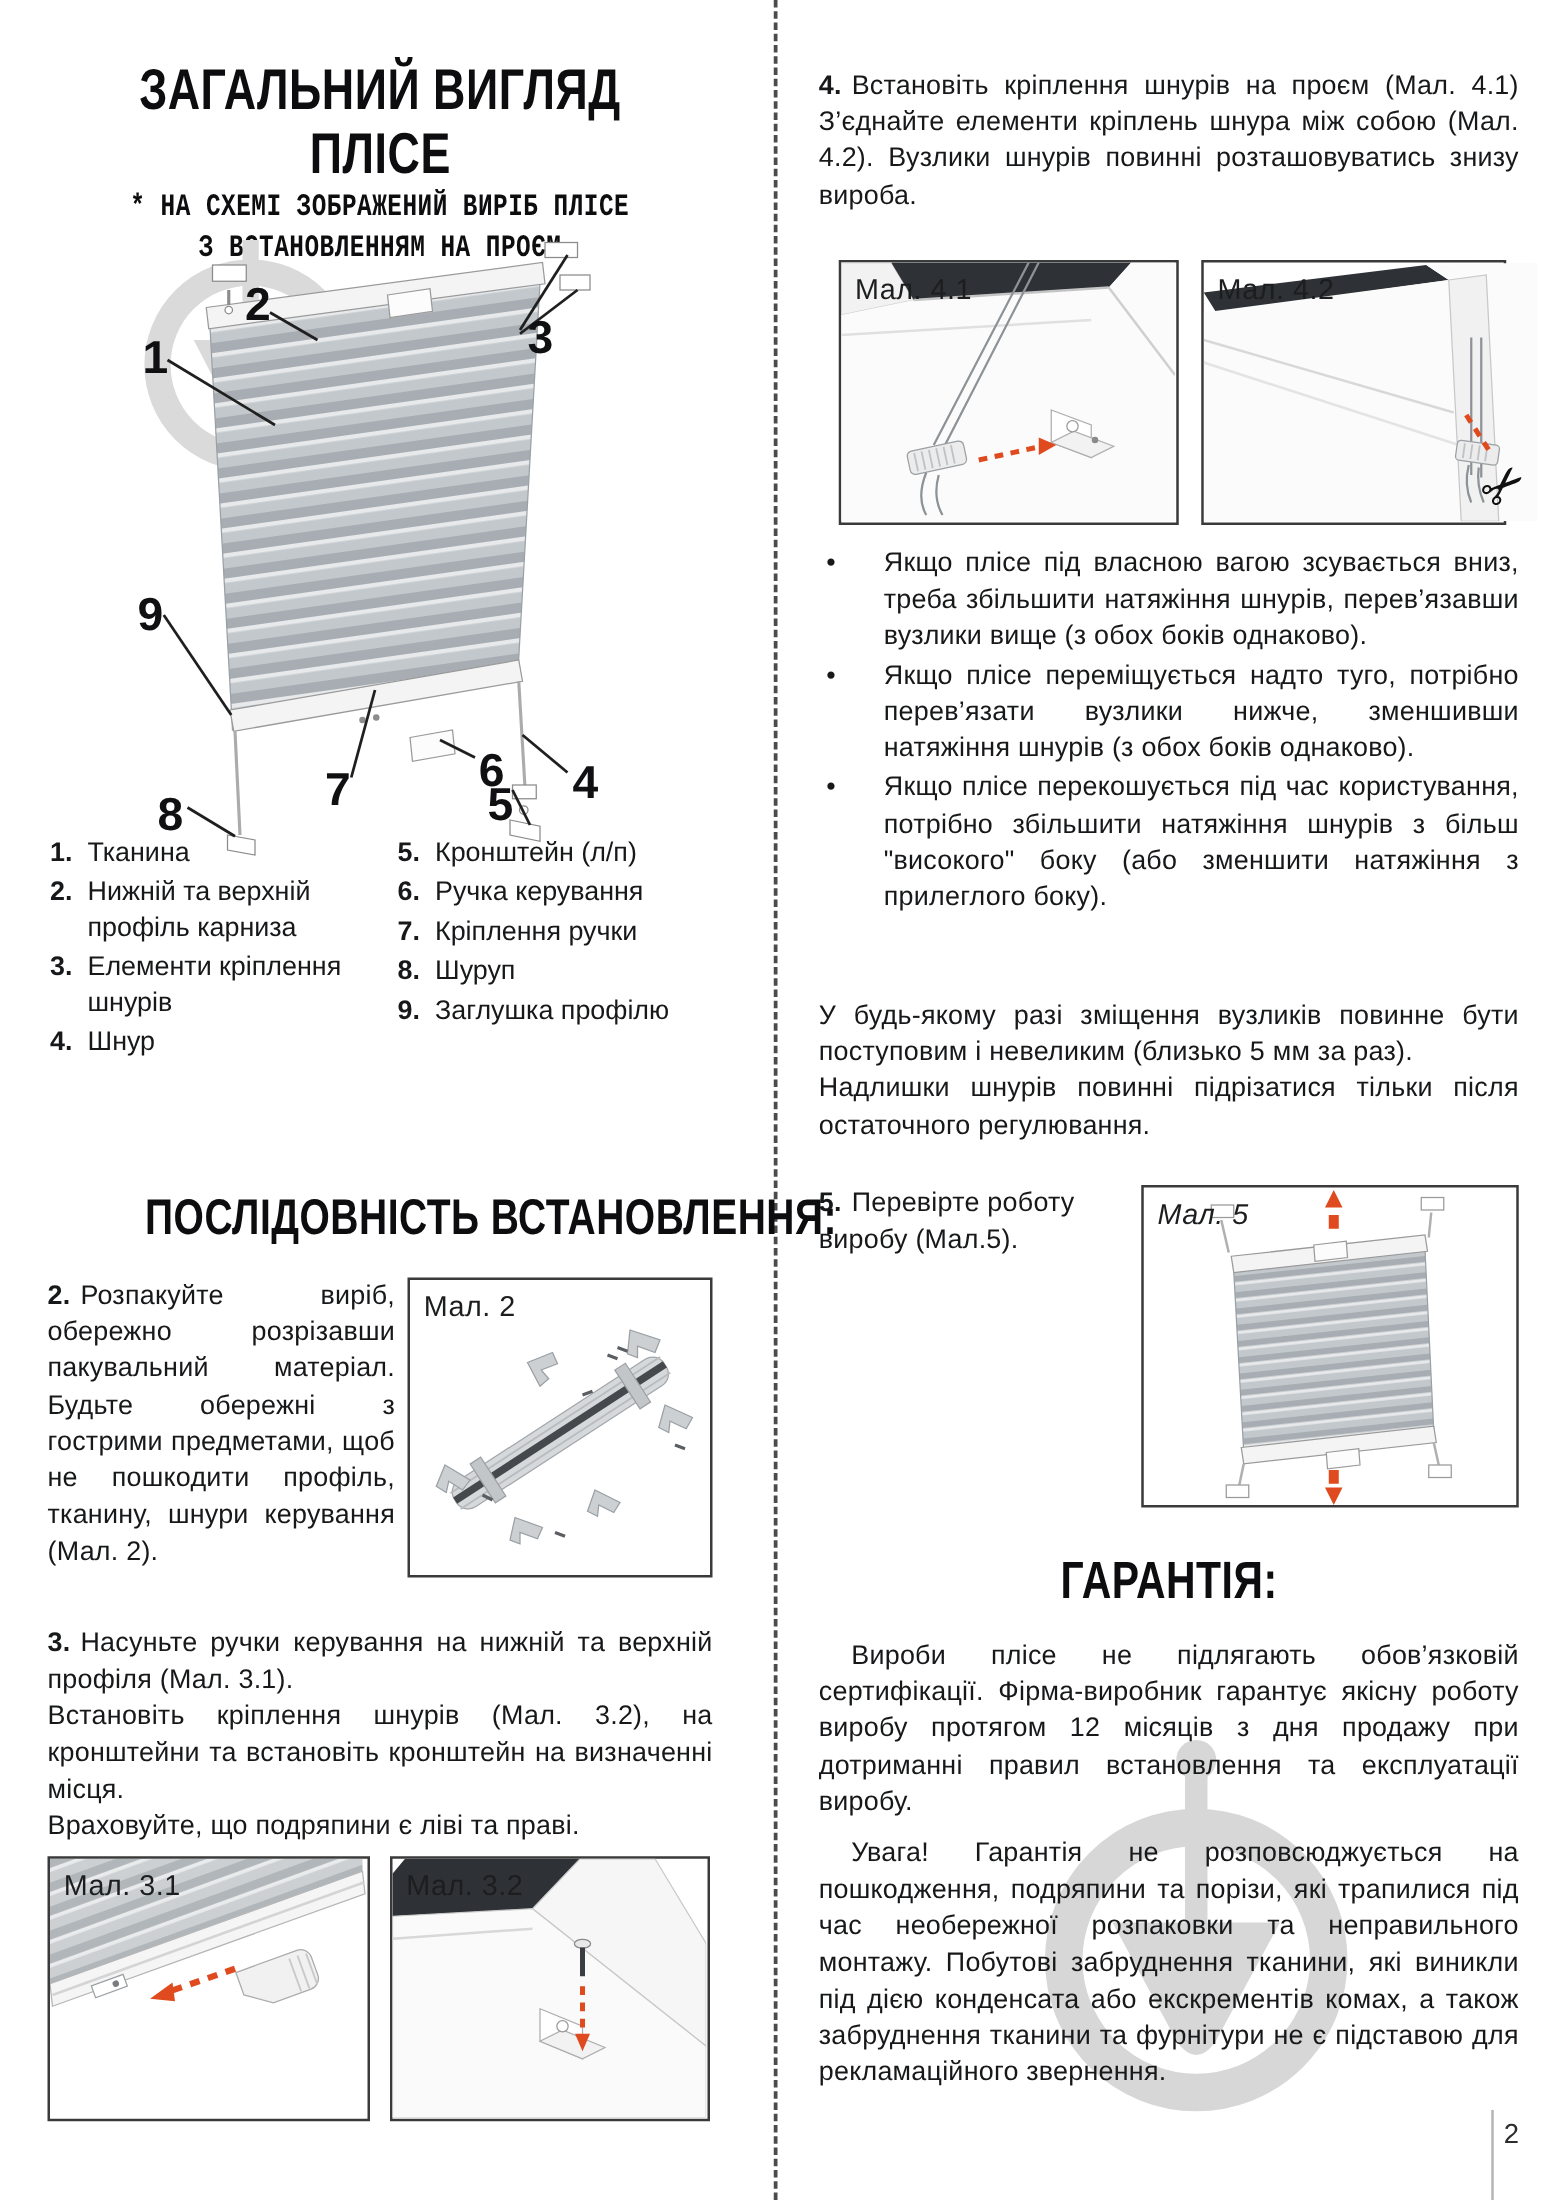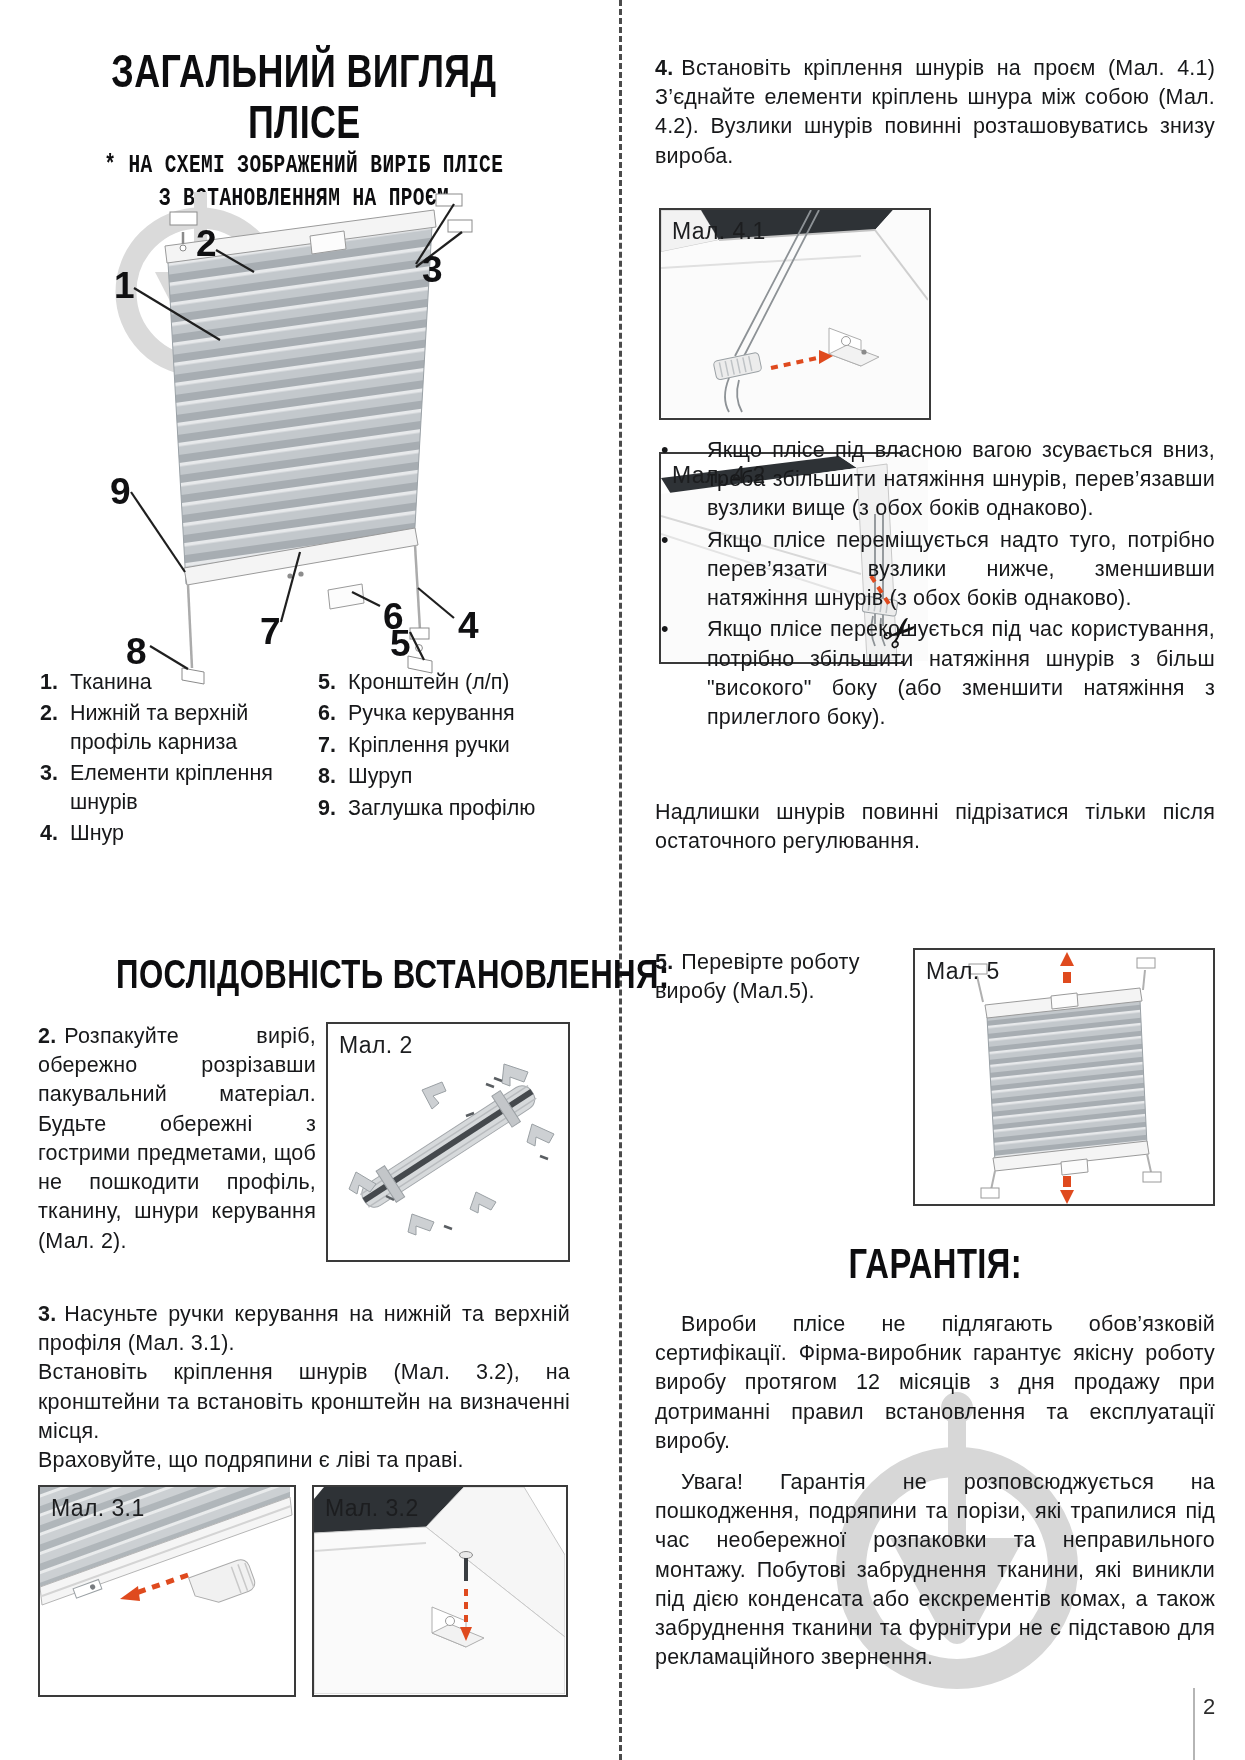--- a/index.html
+++ b/index.html
@@ -261,21 +261,21 @@
     </div>
   </div>
 </div>
 
 <div id="right-col" class="col">
 
   <p class="abs body-t" style="top:8px;left:0;width:560px;">
     <b class="stepnum">4.</b><span>Встановіть кріплення шнурів на проєм (Мал. 4.1) З’єднайте елементи кріплень шнура між собою (Мал. 4.2). Вузлики шнурів повинні розташовуватись знизу вироба.</span>
   </p>
 
-  <div class="abs row" style="top:162px;left:4px;gap:32px;flex-direction:column;">
+  <div class="abs row" style="top:162px;left:16px;gap:18px;">
     <div class="figbox" style="width:272px;height:212px;">
       <span class="figlabel">Мал. 4.1</span>
       <svg width="267" height="207" viewBox="0 0 267 207">
         <polygon points="0,0 40,0 58,30 0,42" fill="#f2f2f2" stroke="#c8c8c8"></polygon>
         <polygon points="40,0 232,0 214,20 58,30" fill="#2e3236"></polygon>
         <polygon points="232,0 267,0 267,207 0,207 0,42 58,30 214,20" fill="#fbfbfb"></polygon>
         <line x1="58" y1="30" x2="214" y2="20" stroke="#c4c4c4" stroke-width="2"></line>
         <line x1="214" y1="20" x2="267" y2="90" stroke="#cfcfcf" stroke-width="2"></line>
         <line x1="0" y1="58" x2="200" y2="46" stroke="#e0e0e0" stroke-width="2"></line>
         <path d="M150,0 L74,146 M158,0 L82,148" stroke="#8d9296" stroke-width="1.8" fill="none"></path>
@@ -321,28 +321,29 @@
       <span class="bullet-dot">•</span>
       <span class="body-t">Якщо плісе переміщується надто туго, потрібно перев’язати вузлики нижче, зменшивши натяжіння шнурів (з обох боків однаково).</span>
     </div>
     <div class="bullet-item">
       <span class="bullet-dot">•</span>
       <span class="body-t">Якщо плісе перекошується під час користування, потрібно збільшити натяжіння шнурів з більш "високого" боку (або зменшити натяжіння з прилеглого боку).</span>
     </div>
   </div>
 
   <div class="abs" style="top:752px;left:0;width:560px;">
+    <p class="body-t">У будь-якому разі зміщення вузликів повинне бути поступовим і невеликим (близько 5 мм за раз).</p>
     <p class="body-t">Надлишки шнурів повинні підрізатися тільки після остаточного регулювання.</p>
   </div>
 
   <div class="abs row" style="top:902px;left:0;width:560px;">
     <p class="body-t" style="width:250px;text-align:left;">
       <b class="stepnum">5.</b><span>Перевірте роботу виробу (Мал.5).</span>
     </p>
-    <div class="figbox" style="width:302px;height:258px;margin-left:auto;border-width:2px;">
+    <div class="figbox" style="width:302px;height:258px;margin-left:auto;border-width:2px;font-style:italic;">
       <span class="figlabel">Мал. 5</span>
       <svg width="270" height="254" viewBox="0 0 270 254">
         <defs>
           <pattern id="plC" width="10" height="13" patternUnits="userSpaceOnUse" patternTransform="rotate(-6)">
             <rect width="10" height="13" fill="#c3c8cc"></rect>
             <rect width="10" height="5" fill="#a7adb2"></rect>
             <rect y="5" width="10" height="2.5" fill="#e7e9eb"></rect>
           </pattern>
         </defs>
         <g stroke="#9a9a9a" fill="#fff">

